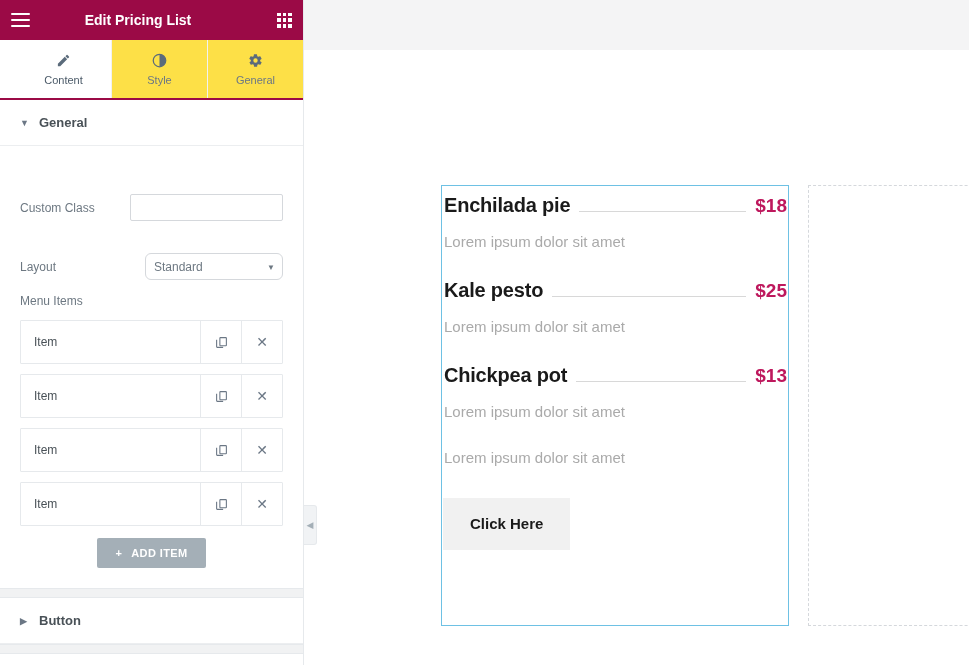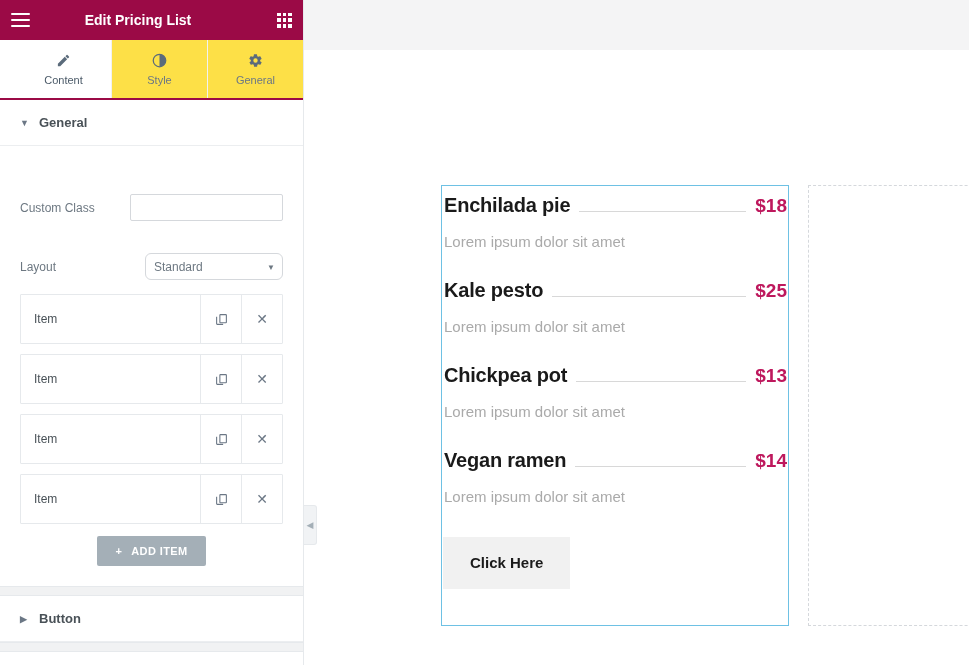--- a/index.html
+++ b/index.html
@@ -328,21 +328,21 @@
   .repeater-label {
     font-size: 12px;
     color: #6d7882;
     margin: 4px 0 12px 0;
   }
   .repeater-row {
     display: flex;
     align-items: stretch;
     border: 1px solid #e6e9ec;
     background: #ffffff;
-    height: 50px;
+    height: 44px;
     margin-bottom: 10px;
     box-sizing: border-box;
     border-radius: 1px;
   }
   .rep-title {
     flex: 1 1 auto;
     display: flex;
     align-items: center;
     padding-left: 13px;
     font-size: 12px;
@@ -416,25 +416,20 @@
         <div class="menu-item">
           <div class="mi-head">
             <span class="mi-title">Chickpea pot</span>
             <span class="mi-sep"></span>
             <span class="mi-price">$13</span>
           </div>
           <div class="mi-desc">Lorem ipsum dolor sit amet</div>
         </div>
 
         <div class="menu-item">
-          <div class="mi-head">
-            <span class="mi-title">Vegan ramen</span>
-            <span class="mi-sep"></span>
-            <span class="mi-price">$14</span>
-          </div>
           <div class="mi-desc">Lorem ipsum dolor sit amet</div>
         </div>
 
         <div class="widget-btn">Click Here</div>
       </div>
     </div>
 
     <div class="dashed-col"></div>
   </div>
 
@@ -515,20 +510,21 @@
           <div class="control-field">
             <div class="select-wrap">
               <select>
                 <option>Standard</option>
               </select>
               <span class="select-caret">▼</span>
             </div>
           </div>
         </div>
 
+        <div class="repeater-label">Menu Items</div>
 
         <div class="repeater-row">
           <div class="rep-title">Item</div>
           <div class="rep-tool">
             <svg width="13" height="13" viewBox="0 0 24 24" fill="none" stroke="#6b7785" stroke-width="2">
                 <rect x="9" y="3" width="12" height="15" rx="1"></rect>
                 <path d="M15 21H4a1 1 0 0 1-1-1V7"></path>
               </svg>
           </div>
           <div class="rep-tool">

